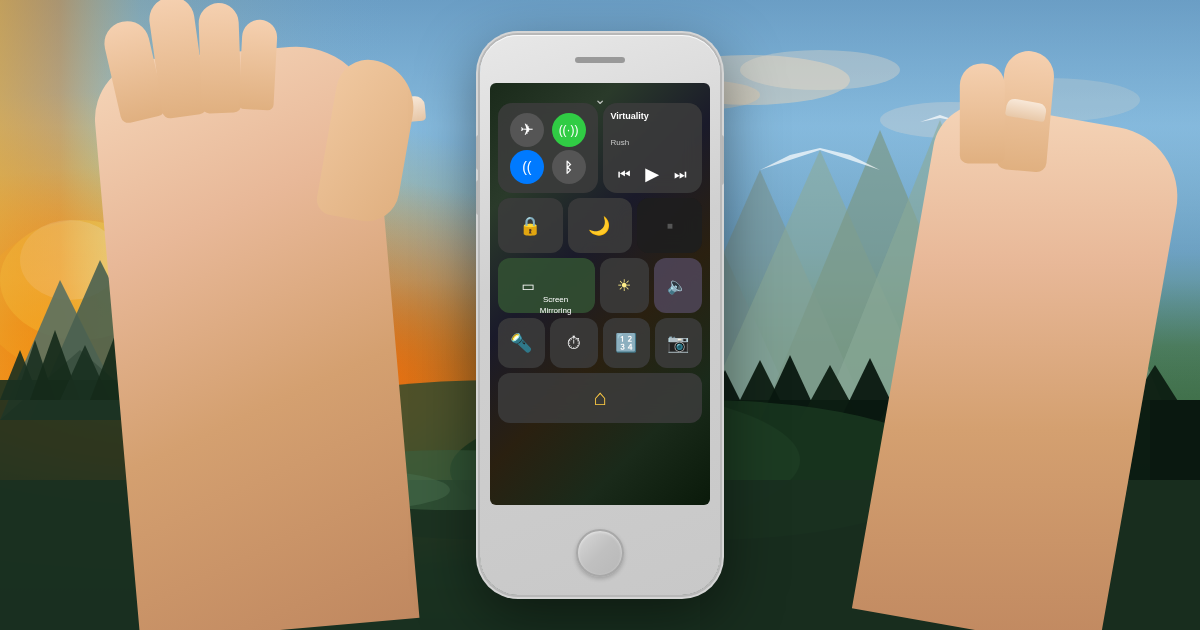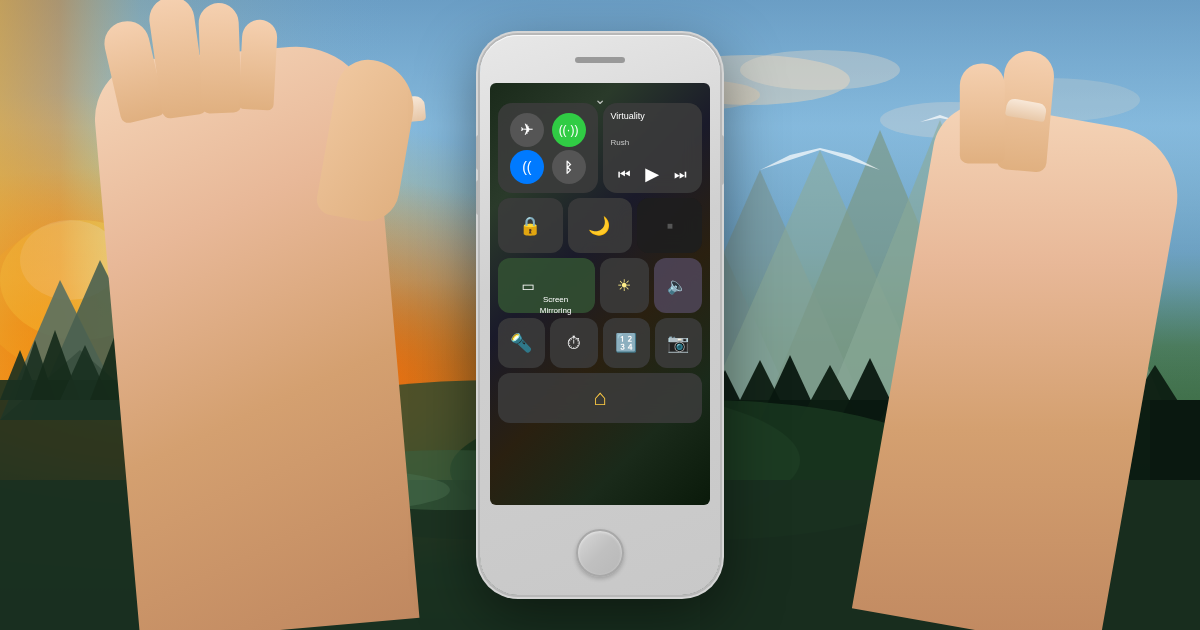--- a/index.html
+++ b/index.html
@@ -256,21 +256,21 @@
       border-radius: 14px;
       padding: 8px;
       display: flex;
       flex-direction: column;
       justify-content: space-between;
       backdrop-filter: blur(10px);
     }
 
     .cc-music-title {
       font-size: 9px;
-      font-weight: 400;
+      font-weight: 700;
       color: white;
       line-height: 1.2;
     }
 
     .cc-music-subtitle {
       font-size: 8px;
       color: rgba(255,255,255,0.7);
       margin-top: 16px;
     }
 

